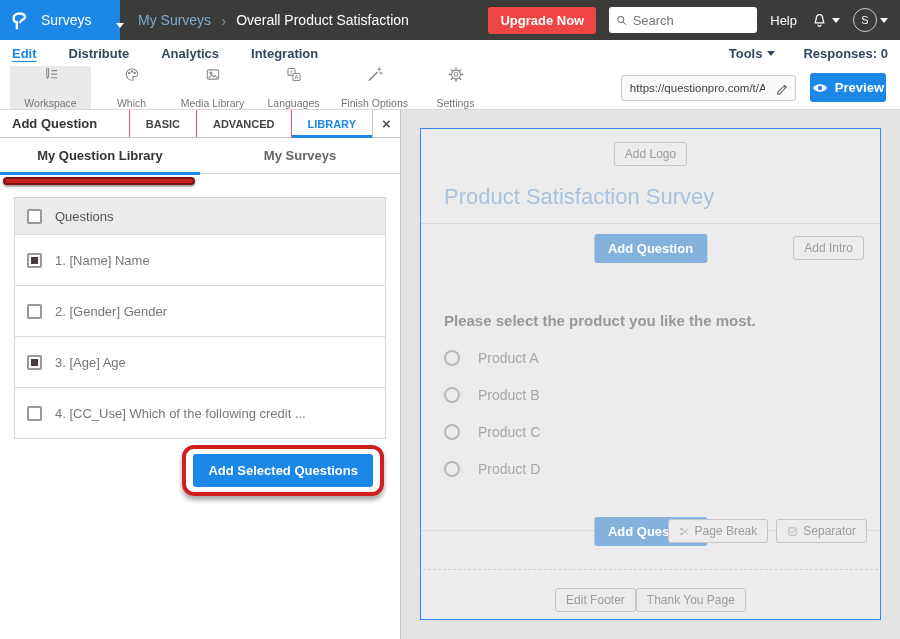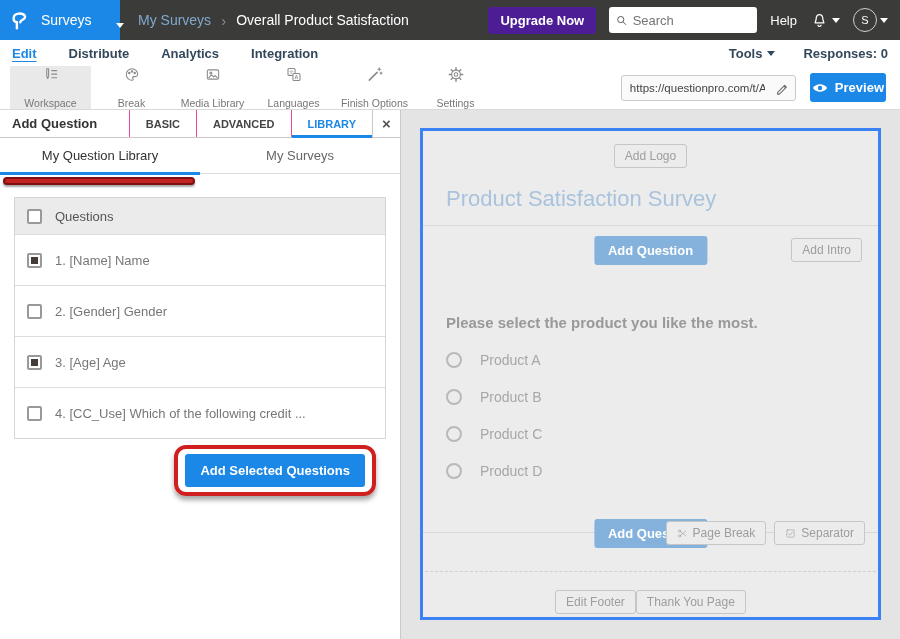--- a/index.html
+++ b/index.html
@@ -12,21 +12,21 @@
     padding:0 10px; gap:9px; color:#fff; cursor:pointer; }
   .logo-mark { width:22px; height:24px; flex:0 0 auto; }
   .brand-menu { font-size:14px; display:flex; align-items:flex-end; gap:24px; }
   .caret { width:0; height:0; border-left:4px solid transparent; border-right:4px solid transparent;
     border-top:5px solid currentColor; display:inline-block; }
   .crumbs { display:flex; align-items:center; gap:10px; margin-left:18px; font-size:14px; }
   .crumb-parent { color:#7fa9cc; cursor:pointer; }
   .crumb-sep { color:#8d8d8d; font-size:15px; }
   .crumb-current { color:#fff; }
   .topbar-right { margin-left:auto; display:flex; align-items:center; gap:13px; padding-right:12px; }
-  .upgrade-btn { background:#4c1d95; color:#fff; font-weight:bold; font-size:13px; border:none;
+  .upgrade-btn { background:#ef4444; color:#fff; font-weight:bold; font-size:13px; border:none;
     border-radius:3px; padding:6px 12px; cursor:pointer; }
   .search-box { background:#fff; border-radius:3px; height:26px; width:148px; display:flex;
     align-items:center; padding:0 7px; gap:5px; }
   .search-box input { border:none; outline:none; width:100%; font-size:13px; color:#444;
     font-family:inherit; background:transparent; }
   .help-link { color:#fff; font-size:13px; cursor:pointer; }
   .icon-btn { display:flex; align-items:center; gap:3px; color:#fff; cursor:pointer; }
   .avatar { width:24px; height:24px; border-radius:50%; border:1.5px solid #cfcfcf; color:#fff;
     font-size:11px; display:flex; align-items:center; justify-content:center; }
 
@@ -67,45 +67,45 @@
     padding-left:12px; flex:1; }
   .ptab { display:flex; align-items:center; justify-content:center; font-size:11px; font-weight:bold;
     color:#444; border-left:1px solid #ec4899; padding:0 16px; cursor:pointer; position:relative; }
   .ptab.active { color:#1b87e6; }
   .ptab.active::after { content:''; position:absolute; left:0; right:0; bottom:-1px; height:3px; background:#1b87e6; }
   .panel-close { width:28px; display:flex; align-items:center; justify-content:center; color:#555;
     font-size:15px; font-weight:bold; cursor:pointer; border-left:1px solid #c9c9c9; }
 
   .subtabs { height:36px; display:flex; border-bottom:1px solid #ddd; }
   .subtab { flex:1; display:flex; align-items:center; justify-content:center; font-size:13px;
-    font-weight:normal; color:#666; cursor:pointer; position:relative; }
+    font-weight:bold; color:#666; cursor:pointer; position:relative; }
   .subtab.active { color:#333; }
   .subtab.active::after { content:''; position:absolute; left:0; right:0; bottom:-2px; height:3px; background:#1b87e6; }
 
   .red-underline { margin:3px 0 0 3px; width:192px; height:8px; border-radius:4px;
     background:#c42222; border:2px solid #7c0f0f; box-shadow:0 2px 2px rgba(0,0,0,.35); }
 
   .qlist { margin:12px 14px 0 14px; border:1px solid #d6d6d6; }
   .qrow { display:flex; align-items:center; gap:13px; padding:0 12px; background:#fff;
     border-top:1px solid #ddd; height:51px; cursor:pointer; }
   .qrow.header { background:#ebebeb; height:36px; border-top:none; cursor:default; }
   .qrow.header .qlabel { color:#555; }
   .qlabel { font-size:13px; color:#777; }
   .cbx { width:15px; height:15px; border:2px solid #999; border-radius:2px; background:#fff;
     position:relative; flex:0 0 auto; cursor:pointer; }
   .cbx.checked::after { content:''; position:absolute; left:2px; top:2px; right:2px; bottom:2px; background:#453b3b; }
 
-  .add-selected-wrap { align-self:flex-end; margin:6px 24px 0 0; border:4px solid #cf1f1f;
+  .add-selected-wrap { align-self:flex-end; margin:6px 16px 0 0; border:4px solid #cf1f1f;
     border-radius:12px; padding:5px 7px; box-shadow:0 4px 5px rgba(0,0,0,.35); }
   .add-selected-btn { background:#1b87e6; color:#fff; border:none; border-radius:3px;
     font-weight:bold; font-size:13px; padding:9px 15px; cursor:pointer; }
 
   
   .right-area { flex:1; background:#e4e4e4; overflow:hidden; }
-  .paper { margin:18px 19px 19px 19px; height:492px; background:#ececec; border:3px solid #3b82f6;
+  .paper { margin:18px 19px 19px 19px; height:492px; background:#ececec; border:1px solid #3b82f6;
     position:relative; }
   .chip { display:inline-flex; align-items:center; gap:5px; border:1px solid #c6c6c6; border-radius:3px;
     color:#9d9d9d; font-size:12px; padding:4px 10px; background:transparent; cursor:pointer;
     font-family:inherit; }
   .add-logo-row { text-align:center; padding-top:13px; }
   .survey-title { margin:18px 23px 0 23px; font-size:22px; color:#a9c3dd; font-weight:400; cursor:text; }
   .title-divider { margin-top:13px; border-top:1px solid #d9d9d9; }
   .intro-row { position:relative; height:40px; margin-top:4px; }
   .btn-lightblue { background:#84b2dc; color:#fff; border:none; border-radius:3px; font-weight:bold;
     font-size:13px; padding:7px 14px; cursor:pointer; font-family:inherit; }
@@ -190,21 +190,21 @@
     </svg>
     <span class="tool-label">Workspace</span>
   </div>
   <div class="tool-item">
     <svg width="22" height="22" viewBox="0 0 24 24">
       <path d="M12 4 a8 8 0 1 0 0 16 c2 0 2 -1.4 1.2 -2.4 c-.8 -1 -.4 -2.6 1.3 -2.6 h2 A3.5 3.5 0 0 0 20 12 a8 8 0 0 0 -8 -8 Z"></path>
       <circle cx="8.2" cy="10" r="1" fill="#8a8a8a"></circle>
       <circle cx="12" cy="7.6" r="1" fill="#8a8a8a"></circle>
       <circle cx="15.8" cy="10" r="1" fill="#8a8a8a"></circle>
     </svg>
-    <span class="tool-label">Break</span>
+    <span class="tool-label">Which</span>
   </div>
   <div class="tool-item">
     <svg width="22" height="22" viewBox="0 0 24 24">
       <rect x="4" y="5.5" width="16" height="13" rx="2"></rect>
       <circle cx="9" cy="10" r="1.4"></circle>
       <path d="M6 16.5 l4 -4 3 3 2 -2 3 3"></path>
     </svg>
     <span class="tool-label">Media Library</span>
   </div>
   <div class="tool-item">

